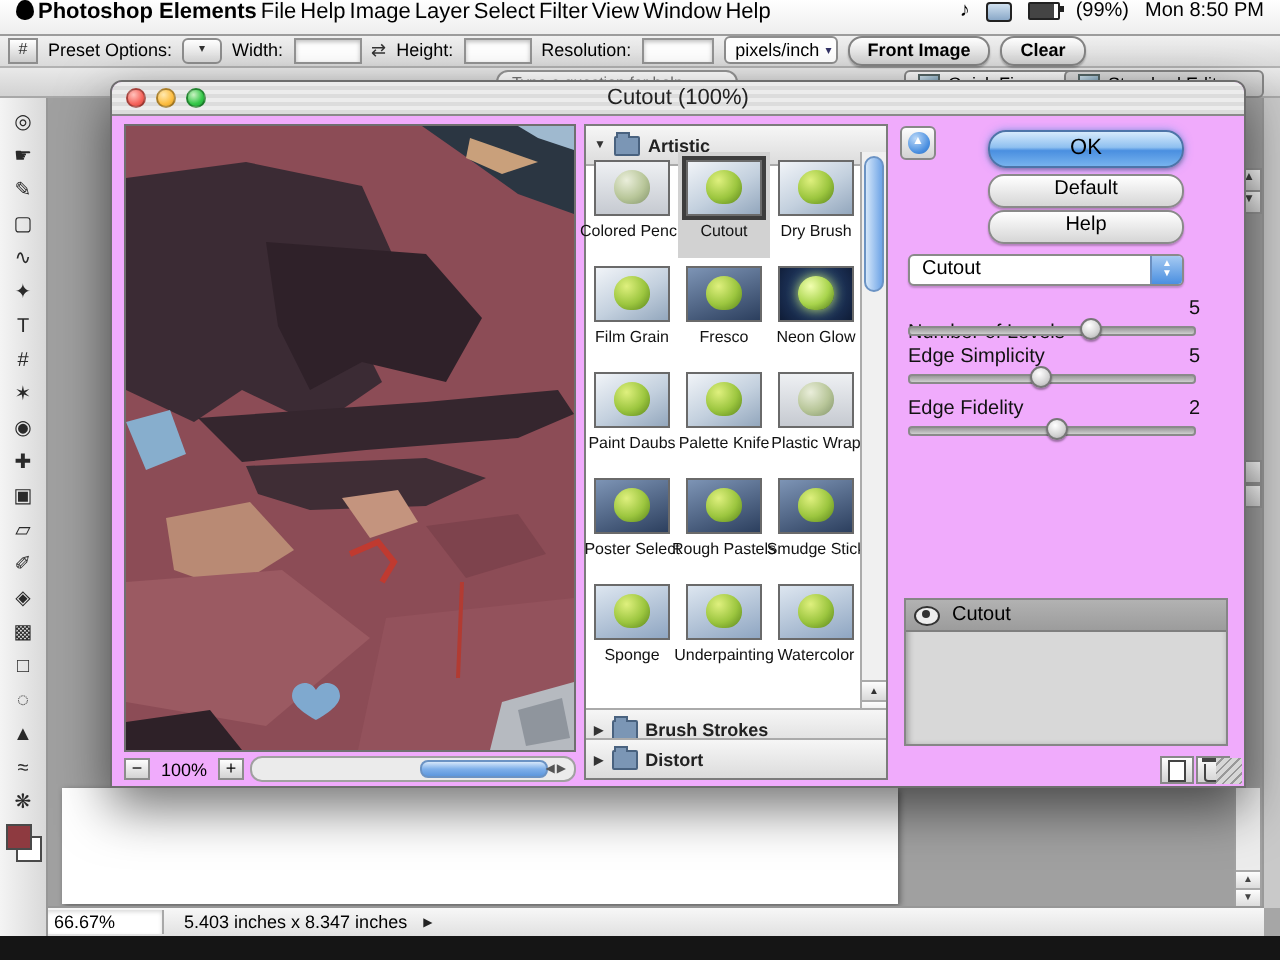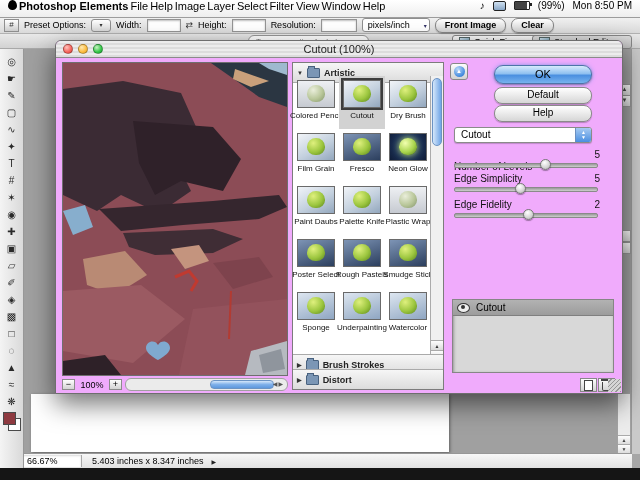--- a/index.html
+++ b/index.html
@@ -22,21 +22,21 @@
   
   .optionsbar{position:absolute;left:0;top:17px;right:0;height:16px;background:linear-gradient(#f2f2f2,#dadada);
     border-bottom:1px solid #b2b2b2;display:flex;align-items:center;gap:5px;padding:0 4px;z-index:80;font-size:9px;}
   .toolbadge{width:13px;height:11px;border:1px solid #8e8e8e;background:linear-gradient(#fff,#ccc);
     font-size:8px;line-height:10px;text-align:center;color:#333;}
   .odrop{width:18px;height:11px;background:linear-gradient(#fff,#d8d8d8);border:1px solid #8e8e8e;border-radius:3px;
     font-size:6px;line-height:10px;text-align:center;color:#333;}
   .ofield{width:32px;height:11px;background:#fff;border:1px solid #949494;box-shadow:inset 0 1px 2px rgba(0,0,0,.25);}
   .swap{font-size:9px;color:#333;}
   .unitbox{height:12px;background:#fff;border:1px solid #8e8e8e;border-radius:3px;display:flex;align-items:center;
-    padding:0 2px 0 5px;gap:14px;}
+    padding:0 2px 0 5px;gap:3px;}
   .unitbox .caret{font-size:6px;color:#336;}
   .aquabtn{height:13px;padding:0 9px;border-radius:7px;background:linear-gradient(#ffffff,#d0d0d0);
     border:1px solid #848484;box-shadow:0 1px 1px rgba(0,0,0,.25);display:flex;align-items:center;font-size:9px;font-weight:bold;}
 
   
   .shortcutbar{position:absolute;left:0;top:34px;right:0;height:14px;background:linear-gradient(#e9e9e9,#d2d2d2);
     border-bottom:1px solid #a8a8a8;z-index:70;}
   .helpsearch{position:absolute;left:248px;top:1px;width:112px;height:11px;border:1px solid #969696;border-radius:6px;
     font-size:8px;color:#777;padding:0 0 0 7px;font-family:"Liberation Sans",sans-serif;background:#fff;}
   .sb-btn{position:absolute;top:1px;height:12px;border:1px solid #868686;border-radius:3px;

